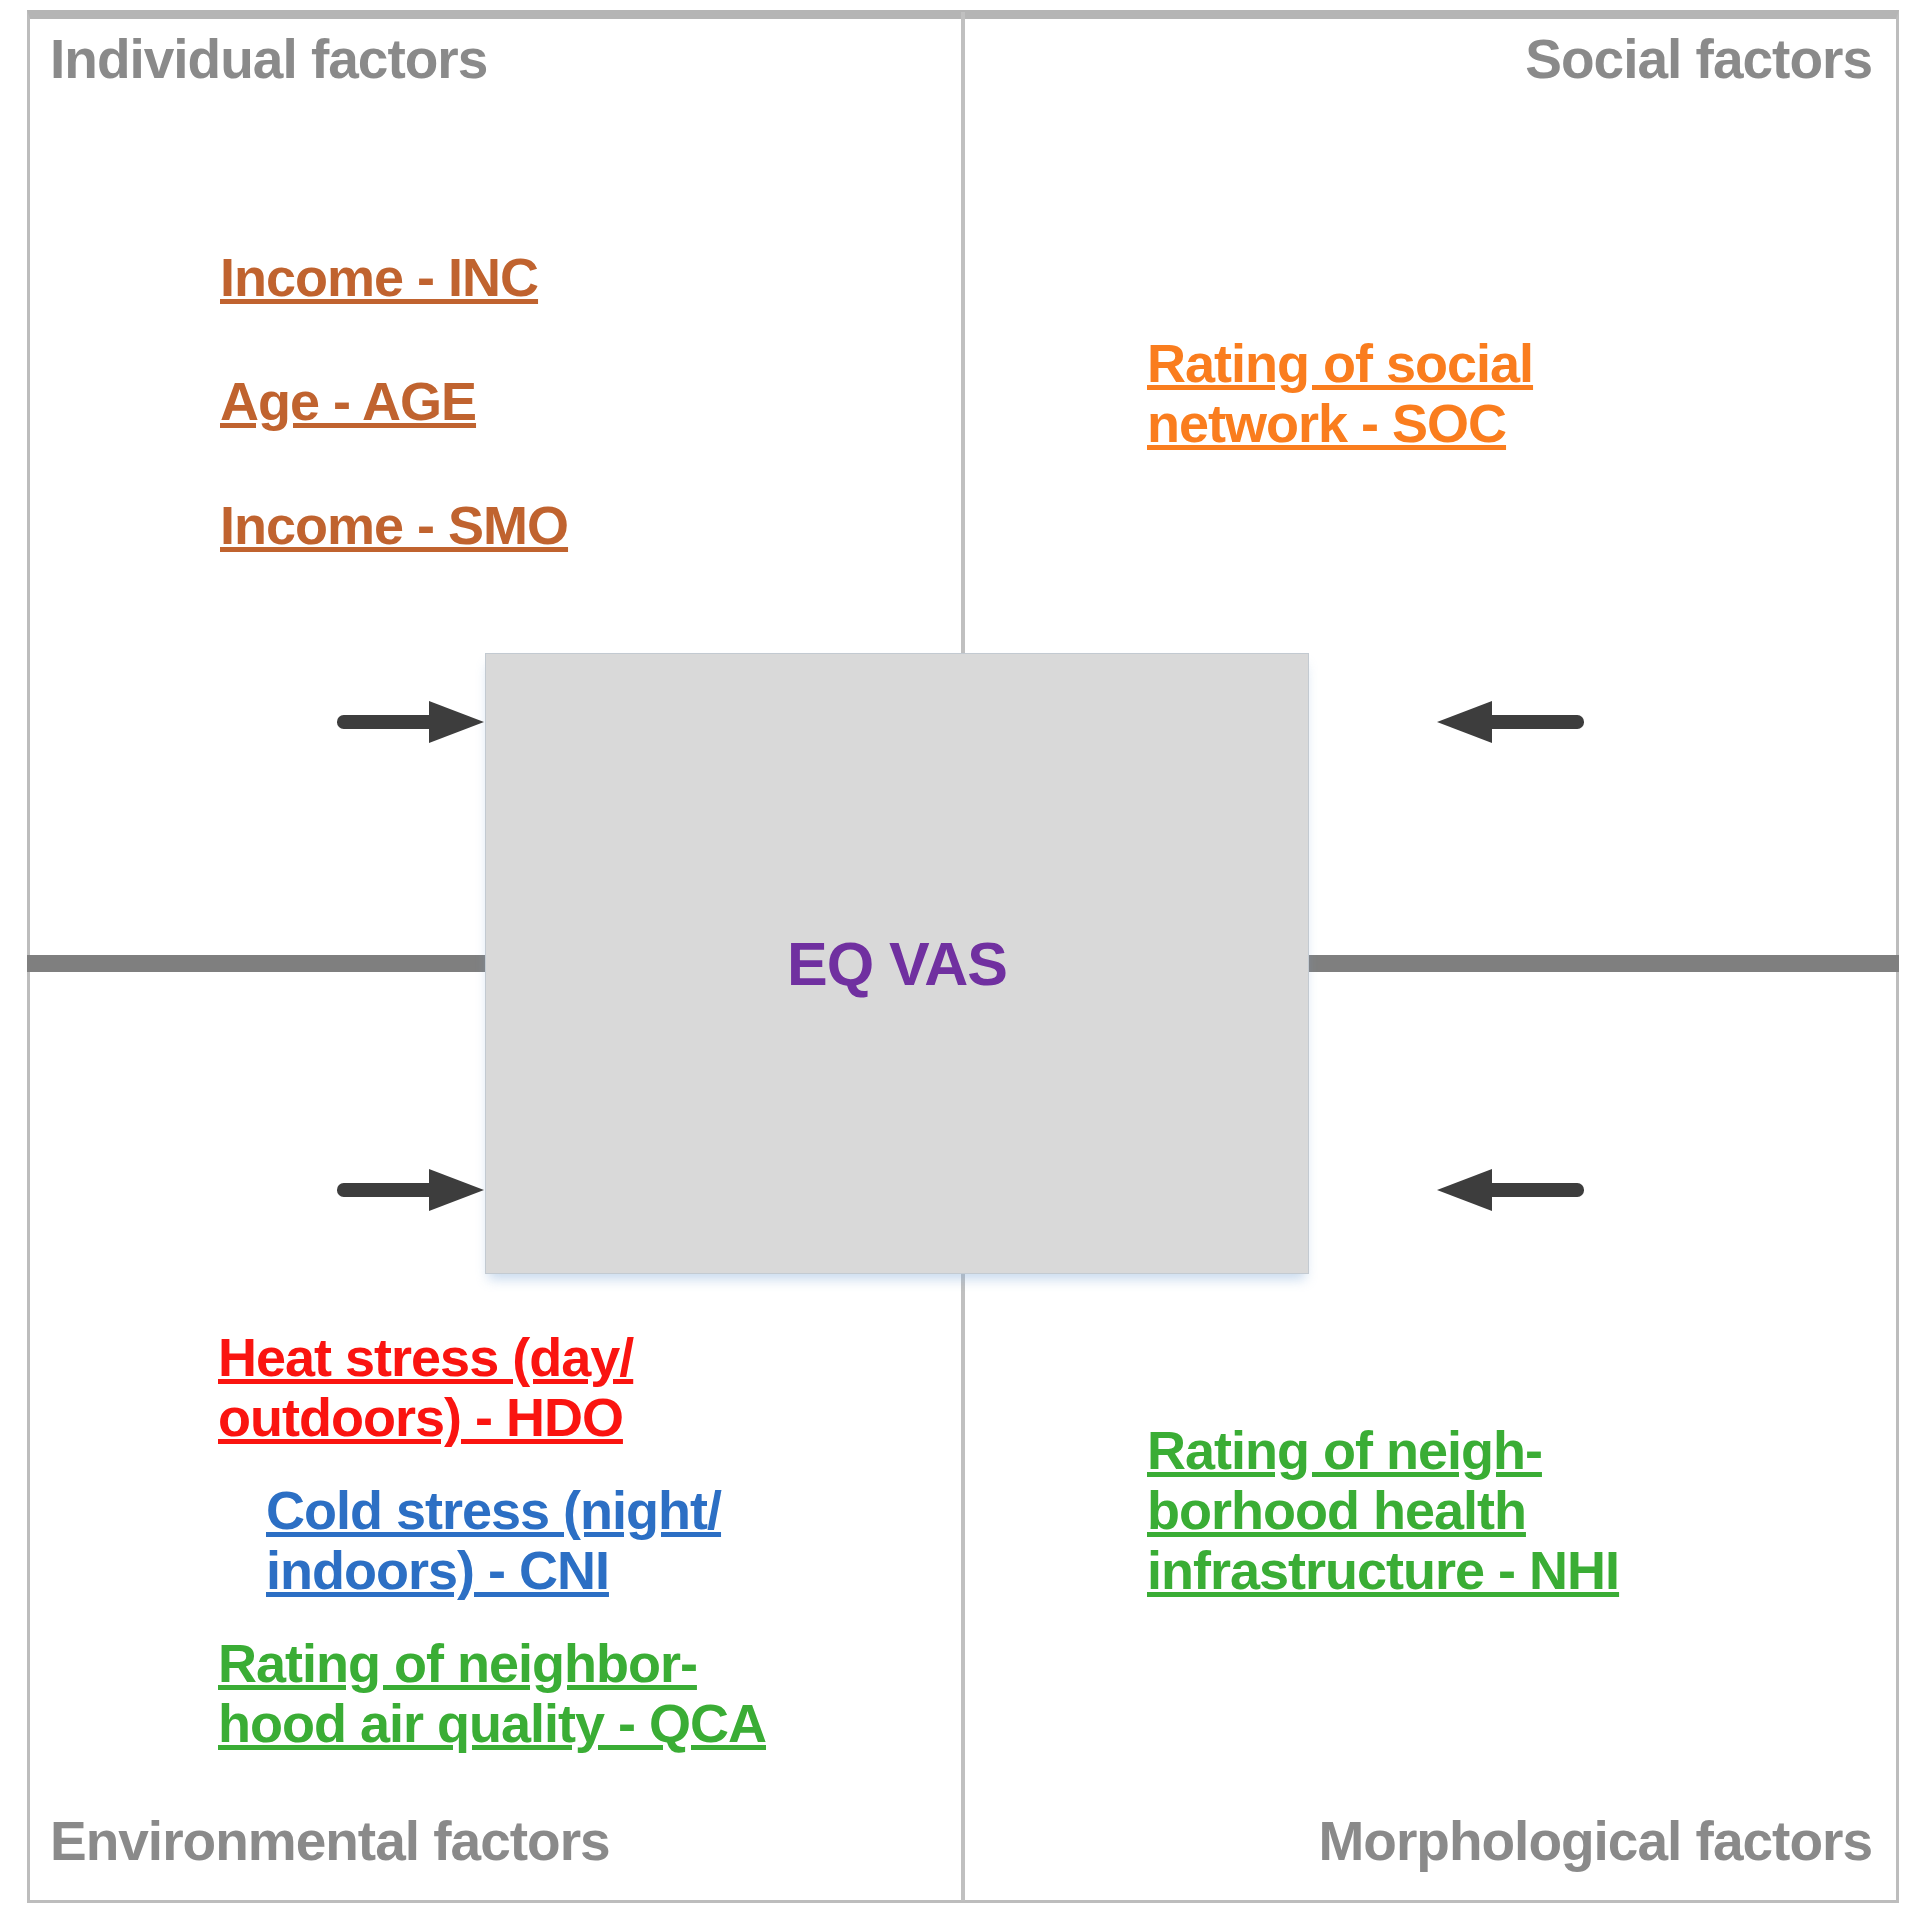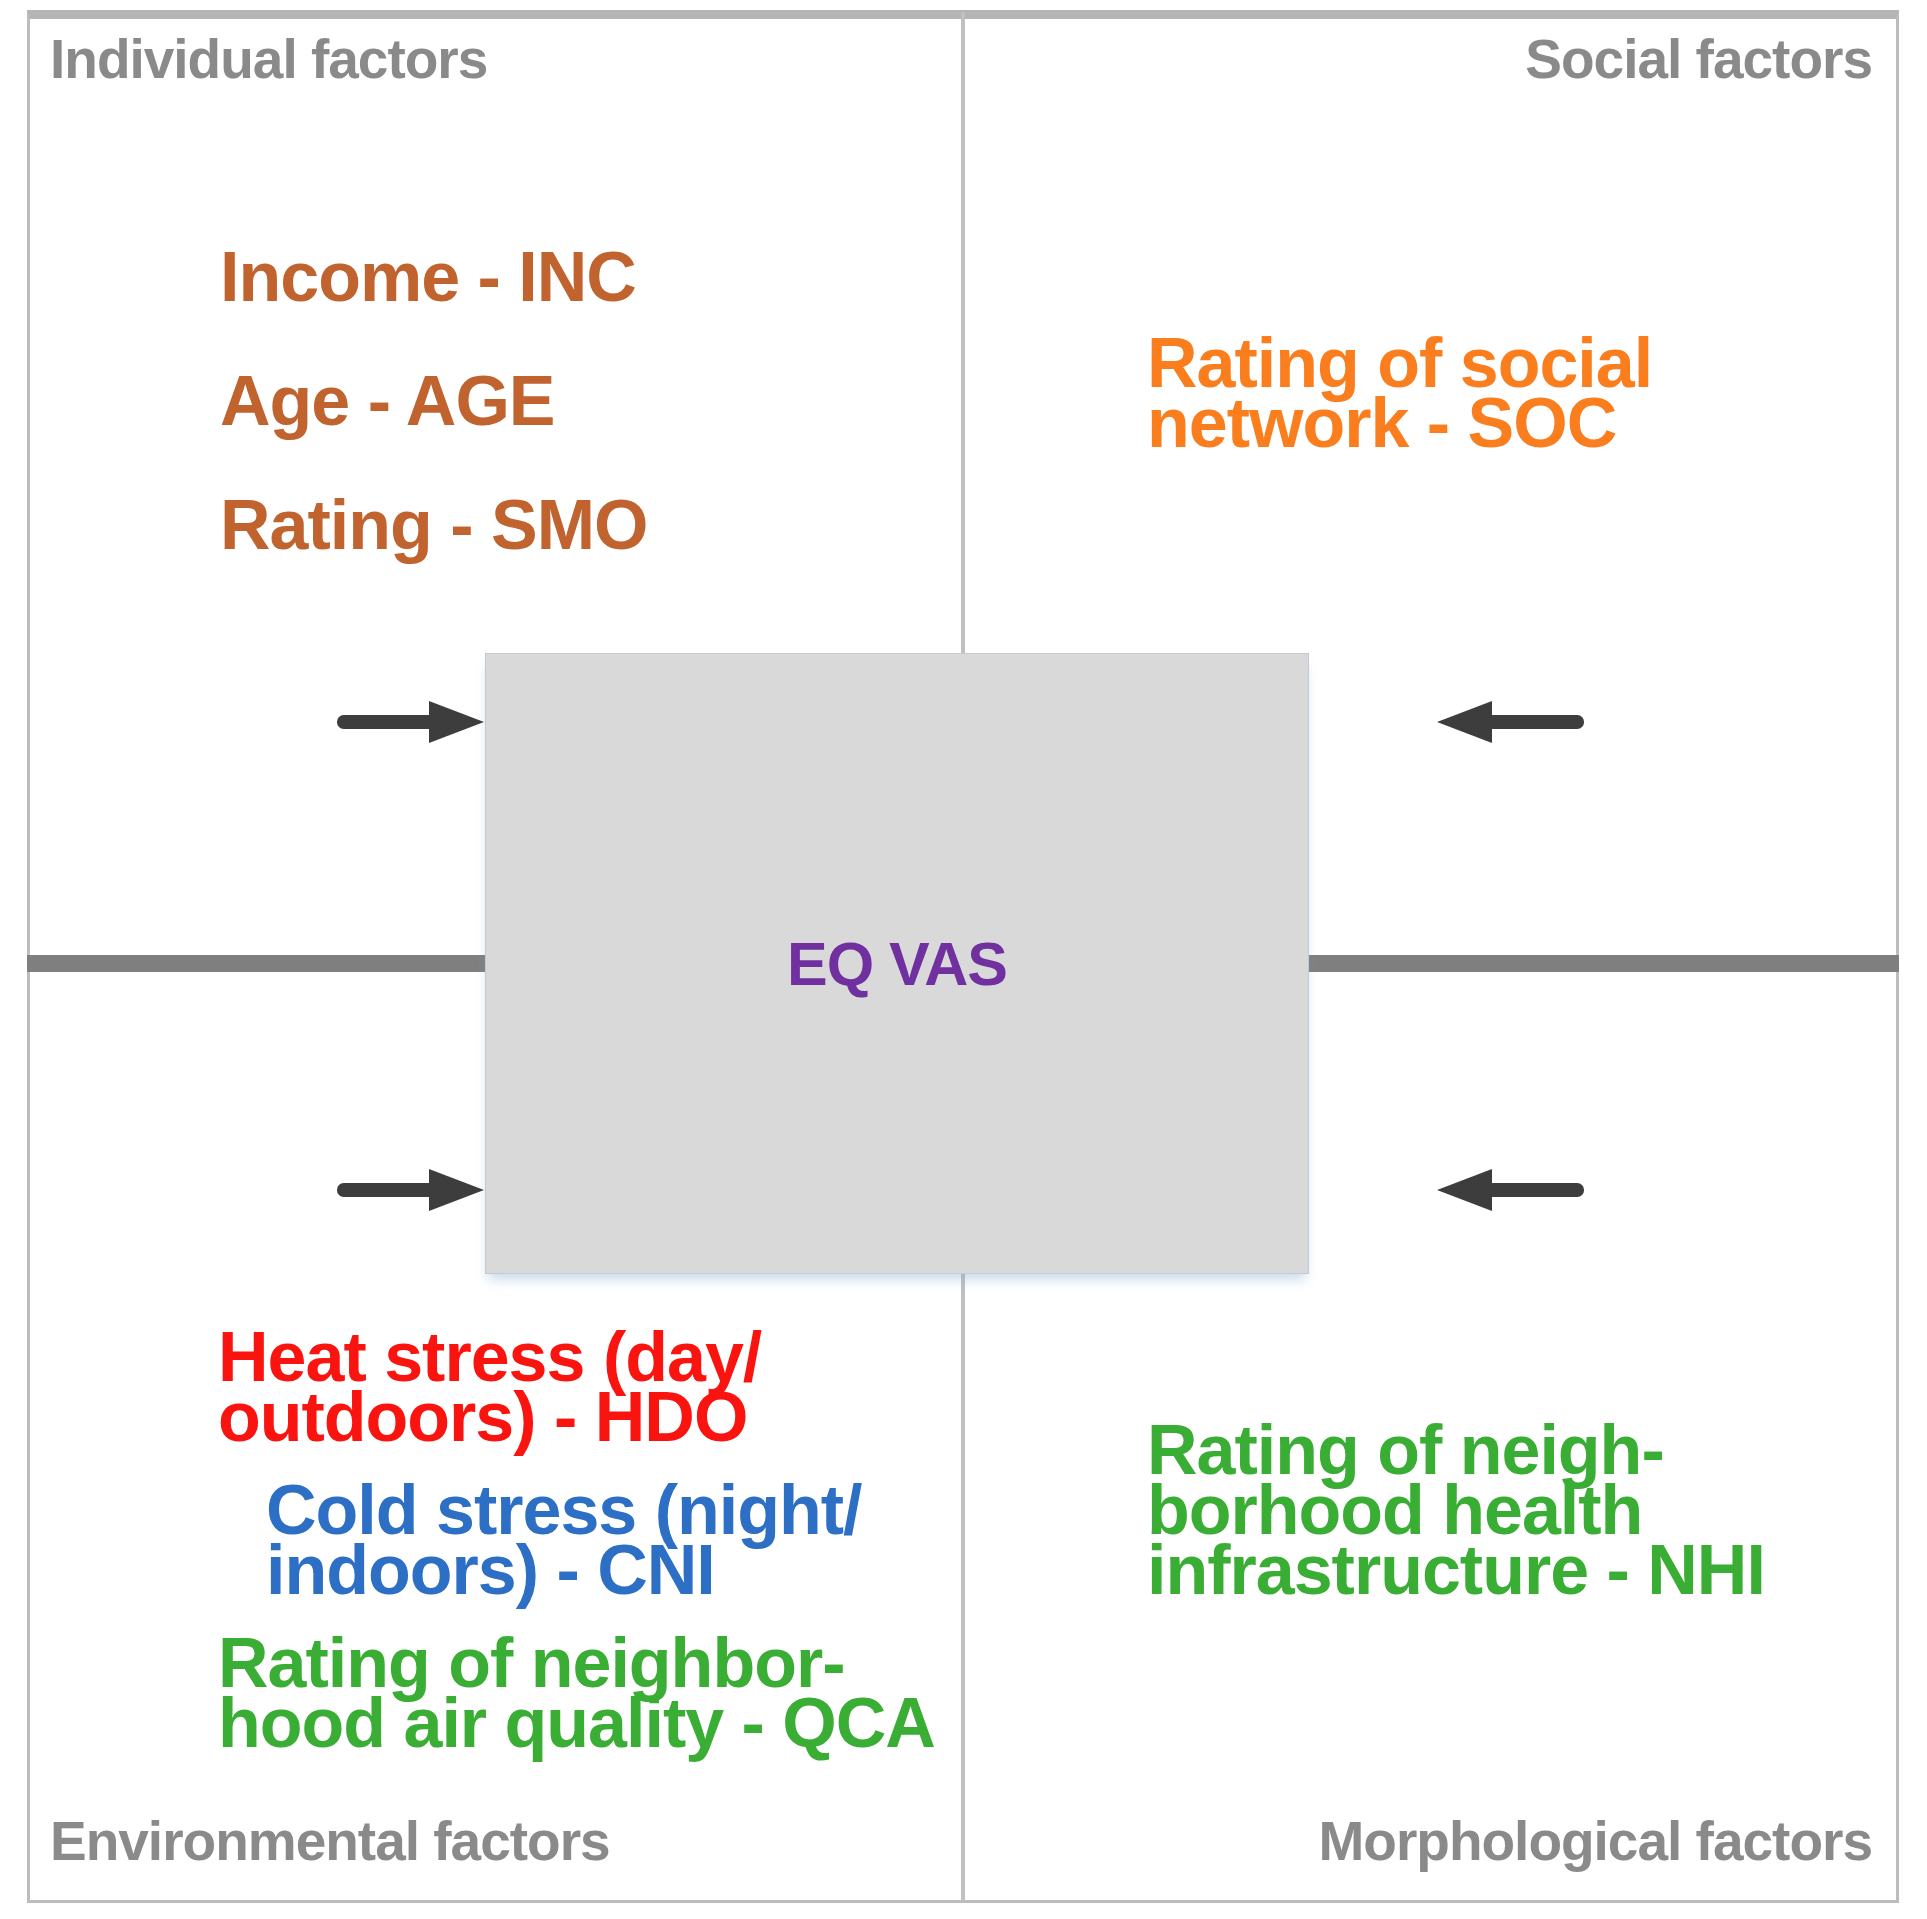--- a/index.html
+++ b/index.html
@@ -15,21 +15,21 @@
   .v-divider{position:absolute;left:961px;top:11.5px;width:3.8px;height:1889px;background:#c0c0c0;z-index:1;}
   .h-divider{position:absolute;left:27px;top:955px;width:1872px;height:17px;background:#7f7f7f;z-index:2;}
   .center-box{
     position:absolute;left:485px;top:653px;width:824px;height:621px;z-index:3;
     background:#d9d9d9;border:1.9px solid #c3cad1;box-sizing:border-box;
     box-shadow:0 8.6px 11.5px -2.9px rgba(130,170,215,.45);
     display:flex;align-items:center;justify-content:center;
   }
   .center-label{font-size:61px;letter-spacing:-1px;color:#7030a0;}
   .qtitle{position:absolute;z-index:5;font-size:55px;letter-spacing:-1px;color:#8a8a8a;white-space:nowrap;}
-  .item{position:absolute;z-index:5;font-size:70px;letter-spacing:-1px;line-height:60px;white-space:nowrap;}
+  .item{position:absolute;z-index:5;font-size:54px;letter-spacing:-1px;line-height:60px;white-space:nowrap;text-decoration:underline;}
   .c-individual{color:#c0632f;}
   .c-social{color:#fa7d1e;}
   .c-heat{color:#fa1410;}
   .c-cold{color:#2c6fc4;margin-left:48px;}
   .c-green{color:#3aad35;}
   .arrow{position:absolute;width:147px;height:42px;z-index:4;}
   .arrow .shaft{position:absolute;top:14.3px;width:99px;height:13.4px;background:#3d3d3d;border-radius:6.7px;}
   .arrow .head{position:absolute;top:0;width:0;height:0;border-top:21px solid transparent;border-bottom:21px solid transparent;}
   .arrow.right .shaft{left:0;}
   .arrow.right .head{right:0;border-left:55px solid #3d3d3d;}
@@ -50,21 +50,21 @@
   <div class="v-divider"></div>
   <div class="h-divider"></div>
 
   <div class="qtitle" style="left:50px;top:27px;">Individual factors</div>
   <div class="qtitle right-align" style="top:27px;">Social factors</div>
   <div class="qtitle" style="left:50px;top:1809px;">Environmental factors</div>
   <div class="qtitle right-align" style="top:1809px;">Morphological factors</div>
 
   <div class="item c-individual" style="left:220px;top:247px;">Income - INC</div>
   <div class="item c-individual" style="left:220px;top:371px;">Age - AGE</div>
-  <div class="item c-individual" style="left:220px;top:495px;">Rating - SMO</div>
+  <div class="item c-individual" style="left:220px;top:495px;">Income - SMO</div>
 
   <div class="item c-social" style="left:1147px;top:333px;">
     <div>Rating of social</div>
     <div>network - SOC</div>
   </div>
 
   <div class="item c-heat" style="left:218px;top:1327px;">
     <div>Heat stress (day/</div>
     <div>outdoors) - HDO</div>
   </div>

